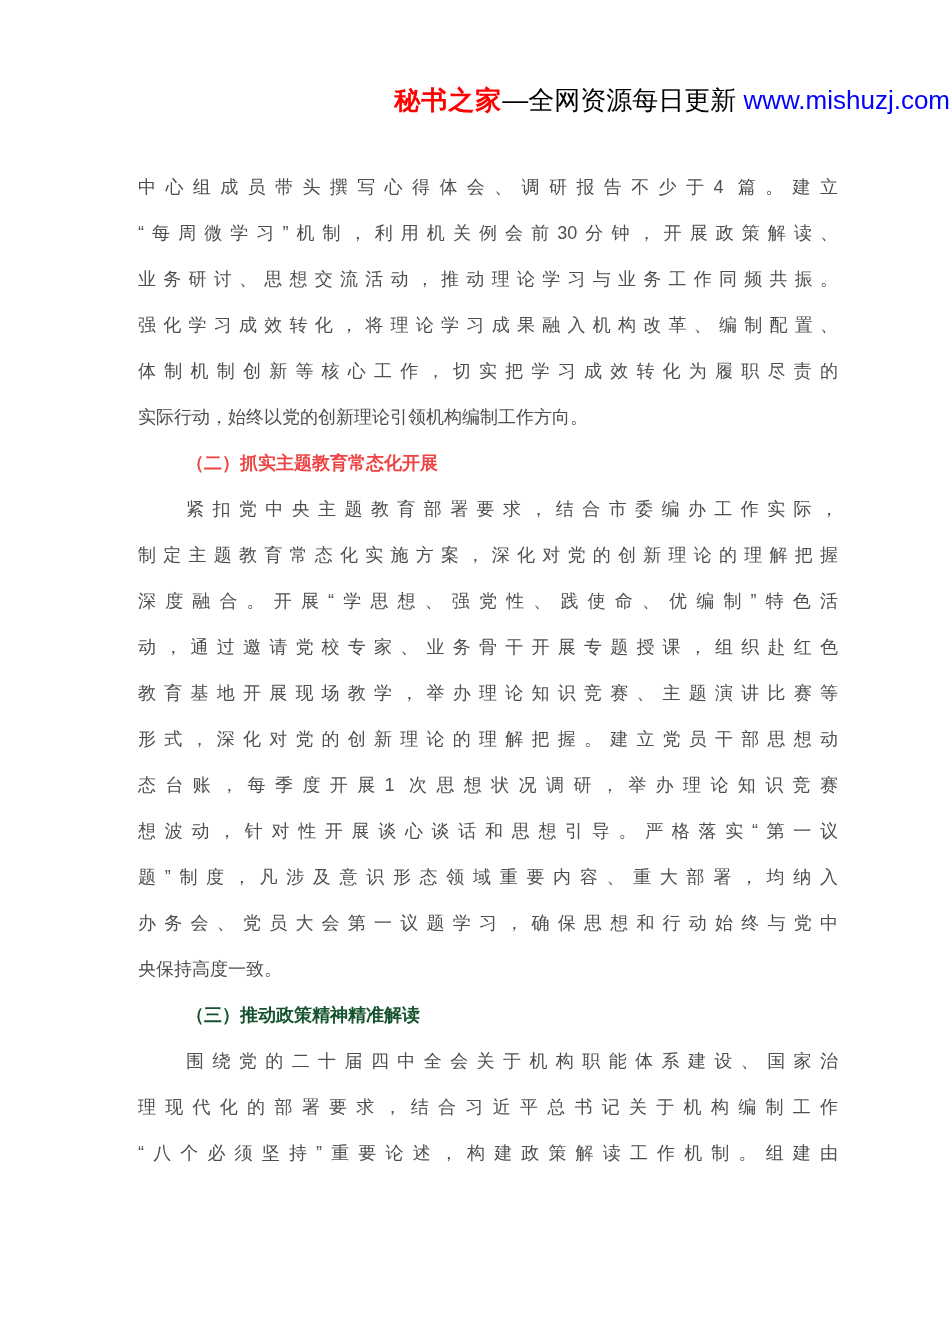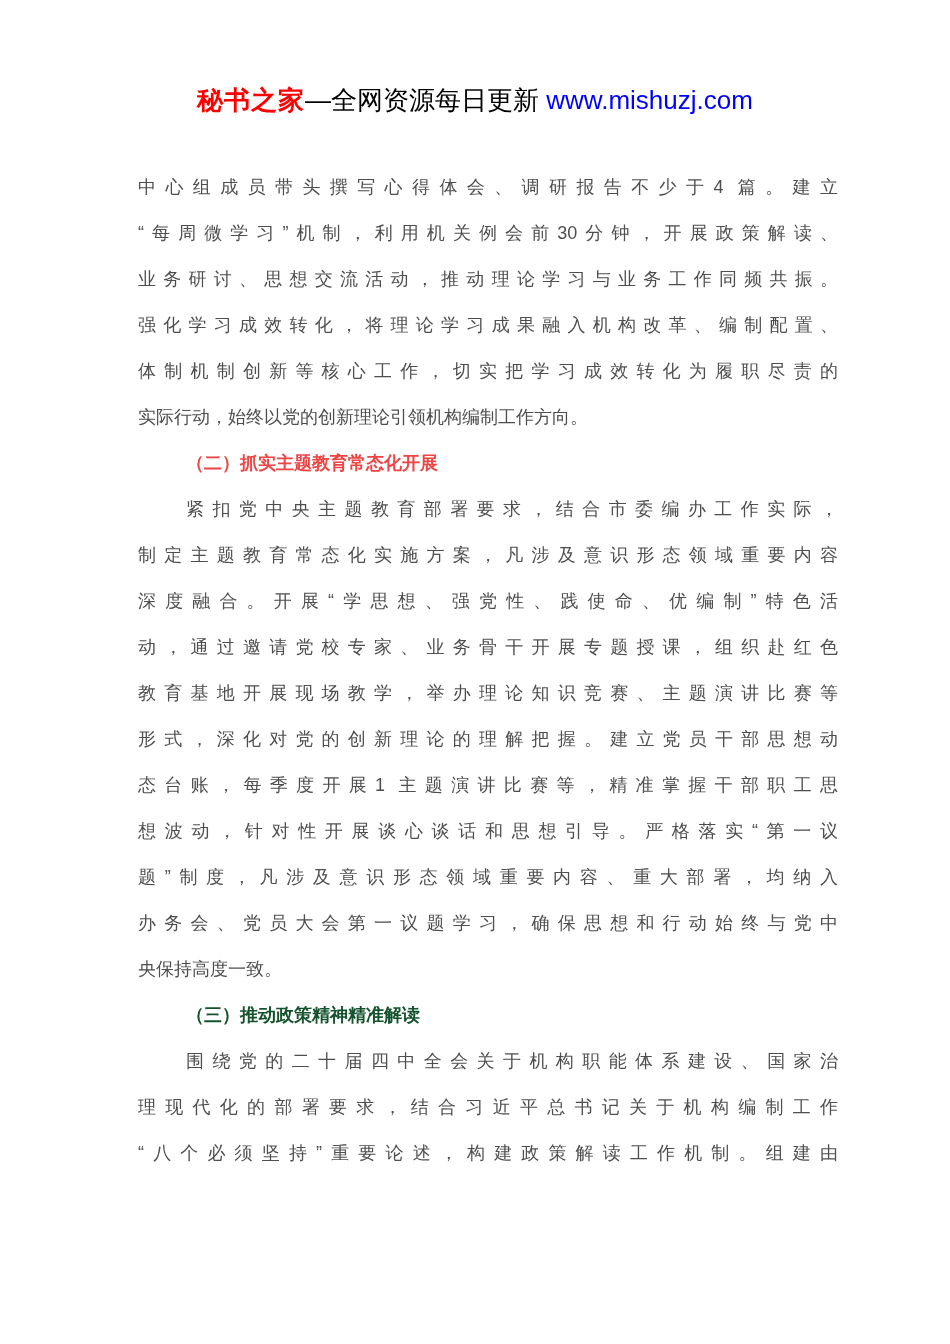--- a/index.html
+++ b/index.html
@@ -10,21 +10,21 @@
   .page {
     position: relative;
     width: 950px;
     height: 1344px;
     background: #ffffff;
     overflow: hidden;
     font-family: "Liberation Sans", sans-serif;
   }
   .doc-header {
     padding-top: 84px;
-    text-align: center;
+    text-align: right;
     font-size: 26px;
     line-height: 32px;
     white-space: nowrap;
   }
   .doc-header .brand {
     font-weight: bold;
     letter-spacing: 1px;
   }
   .doc-header .tagline {
     font-weight: normal;
@@ -71,26 +71,26 @@
   </div>
   <div class="doc-body" style="color: rgb(78, 78, 78);">
       <div class="line">中心组成员带头撰写心得体会、调研报告不少于4 篇。建立</div>
       <div class="line">“每周微学习”机制，利用机关例会前30分钟，开展政策解读、</div>
       <div class="line">业务研讨、思想交流活动，推动理论学习与业务工作同频共振。</div>
       <div class="line">强化学习成效转化，将理论学习成果融入机构改革、编制配置、</div>
       <div class="line">体制机制创新等核心工作，切实把学习成效转化为履职尽责的</div>
       <div class="line lastline">实际行动，始终以党的创新理论引领机构编制工作方向。</div>
       <div class="heading" style="color: #ef4444;">（二）抓实主题教育常态化开展</div>
       <div class="line indent">紧扣党中央主题教育部署要求，结合市委编办工作实际，</div>
-      <div class="line">制定主题教育常态化实施方案，凡涉及意识形态领域重要内容</div>
+      <div class="line">制定主题教育常态化实施方案，深化对党的创新理论的理解把握</div>
       <div class="line">深度融合。开展“学思想、强党性、践使命、优编制”特色活</div>
       <div class="line">动，通过邀请党校专家、业务骨干开展专题授课，组织赴红色</div>
       <div class="line">教育基地开展现场教学，举办理论知识竞赛、主题演讲比赛等</div>
       <div class="line">形式，深化对党的创新理论的理解把握。建立党员干部思想动</div>
-      <div class="line">态台账，每季度开展1 主题演讲比赛等，精准掌握干部职工思</div>
+      <div class="line">态台账，每季度开展1 次思想状况调研，举办理论知识竞赛</div>
       <div class="line">想波动，针对性开展谈心谈话和思想引导。严格落实“第一议</div>
       <div class="line">题”制度，凡涉及意识形态领域重要内容、重大部署，均纳入</div>
       <div class="line">办务会、党员大会第一议题学习，确保思想和行动始终与党中</div>
       <div class="line lastline">央保持高度一致。</div>
       <div class="heading" style="color: #14532d;">（三）推动政策精神精准解读</div>
       <div class="line indent">围绕党的二十届四中全会关于机构职能体系建设、国家治</div>
       <div class="line">理现代化的部署要求，结合习近平总书记关于机构编制工作</div>
       <div class="line">“八个必须坚持”重要论述，构建政策解读工作机制。组建由</div>
     </div>
 </div>

